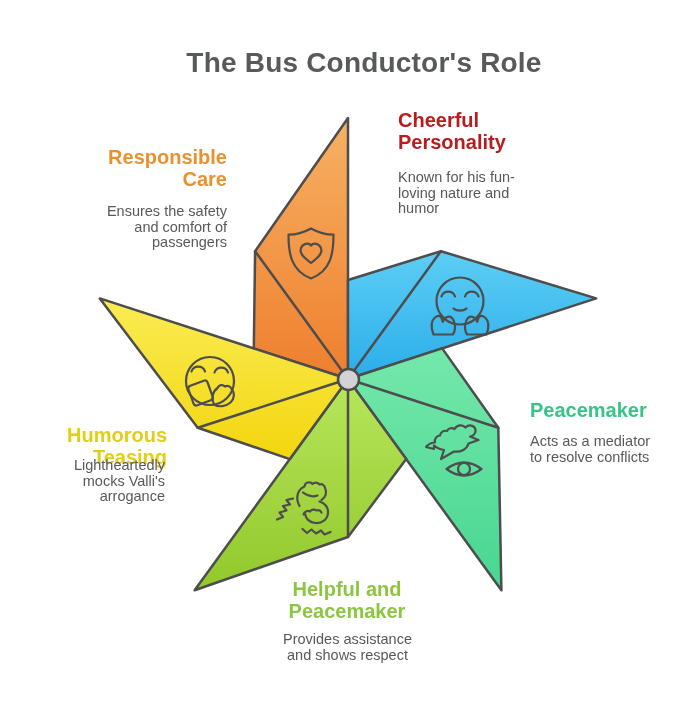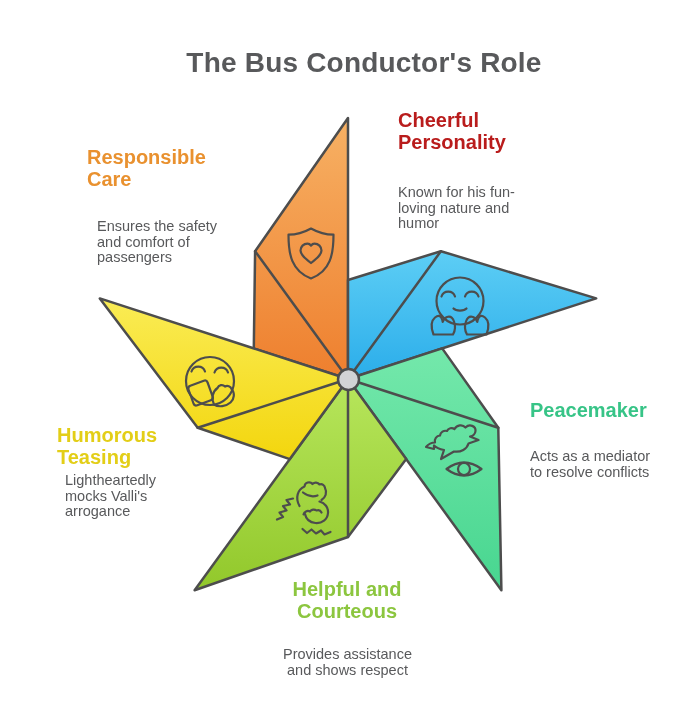--- a/index.html
+++ b/index.html
@@ -8,22 +8,22 @@
     font-family:"Liberation Sans",sans-serif;
   }
   #stage{position:absolute;inset:0;width:696px;height:721px;}
   #pinwheel{position:absolute;left:0;top:0;}
   .page-title{
     position:absolute;top:47px;left:0;width:696px;text-align:center;
     font-size:28px;font-weight:700;color:#58595B;letter-spacing:.2px;
   }
   .label{position:absolute;}
   .heading{font-weight:700;font-size:20px;line-height:22px;}
-  .desc{font-size:14.5px;line-height:15.5px;color:#58595B;margin-top:15px;}
-  .ta-r{}
+  .desc{font-size:14.5px;line-height:15.5px;color:#58595B;}
+  .ta-r{text-align:right;}
   .ta-c{text-align:center;}
   
   .c-responsible{color:#E9912F}.c-cheerful{color:#29ABE2}.c-peacemaker{color:#37C487}
   .c-helpful{color:#8CC63F}.c-humorous{color:#E3CE17}
 
   .pos-h-responsible{left:87px;top:146px;width:140px;}
   .pos-d-responsible{left:97px;top:204px;width:130px;}
   .pos-h-cheerful{left:398px;top:109px;width:125px;}
   .pos-d-cheerful{left:398px;top:170px;width:122px;}
   .pos-h-peacemaker{left:530px;top:399px;width:150px;}
@@ -122,19 +122,19 @@
 
   <div class="label heading ta-r c-responsible pos-h-responsible" style="color: rgb(233, 145, 47);">Responsible Care</div>
   <div class="label desc ta-r pos-d-responsible" style="color: rgb(88, 89, 91);">Ensures the safety and comfort of passengers</div>
 
   <div class="label heading c-cheerful pos-h-cheerful" style="color: #b91c1c;">Cheerful Personality</div>
   <div class="label desc pos-d-cheerful" style="color: rgb(88, 89, 91);">Known for his fun-loving nature and humor</div>
 
   <div class="label heading c-peacemaker pos-h-peacemaker" style="color: rgb(55, 196, 135);">Peacemaker</div>
   <div class="label desc pos-d-peacemaker" style="color: rgb(88, 89, 91);">Acts as a mediator to resolve conflicts</div>
 
-  <div class="label heading ta-c c-helpful pos-h-helpful" style="color: rgb(140, 198, 63);">Helpful and Courteous</div>
+  <div class="label heading ta-c c-helpful pos-h-helpful" style="color: rgb(140, 198, 63);">Helpful and Peacemaker</div>
   <div class="label desc ta-c pos-d-helpful" style="color: rgb(88, 89, 91);">Provides assistance and shows respect</div>
 
   <div class="label heading ta-r c-humorous pos-h-humorous" style="color: rgb(227, 206, 23);">Humorous Teasing</div>
   <div class="label desc ta-r pos-d-humorous" style="color: rgb(88, 89, 91);">Lightheartedly mocks Valli's arrogance</div>
 
 </div>
 
 </body></html>

